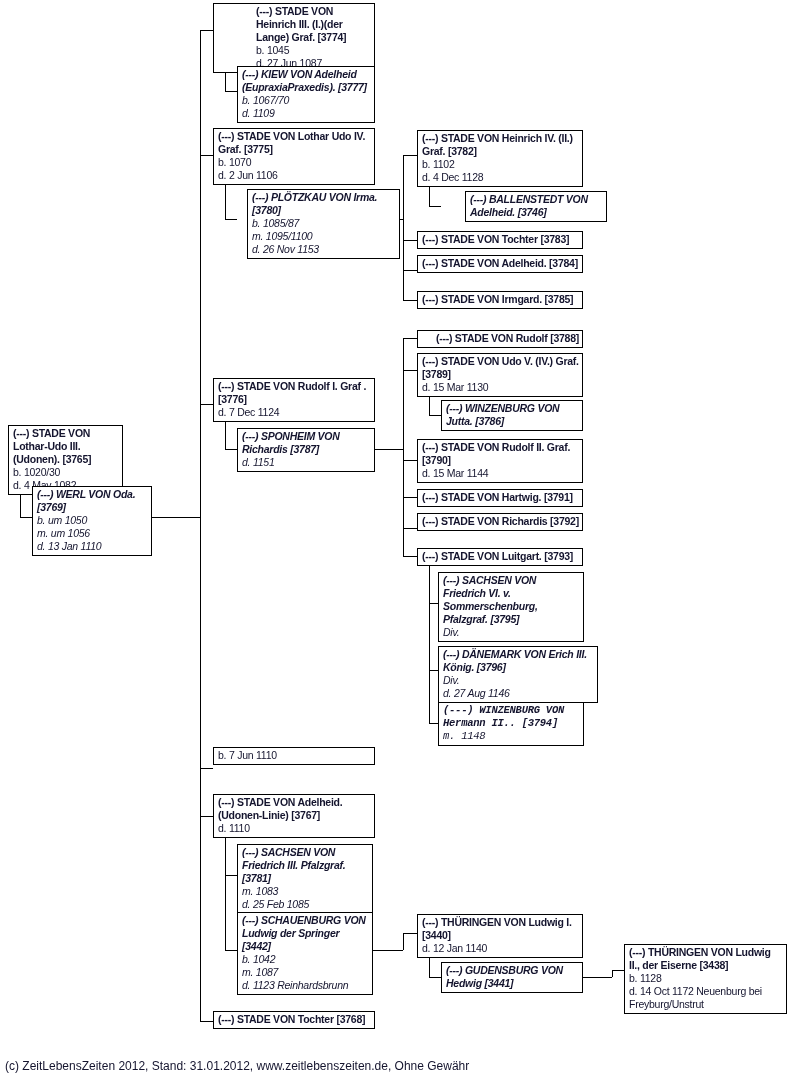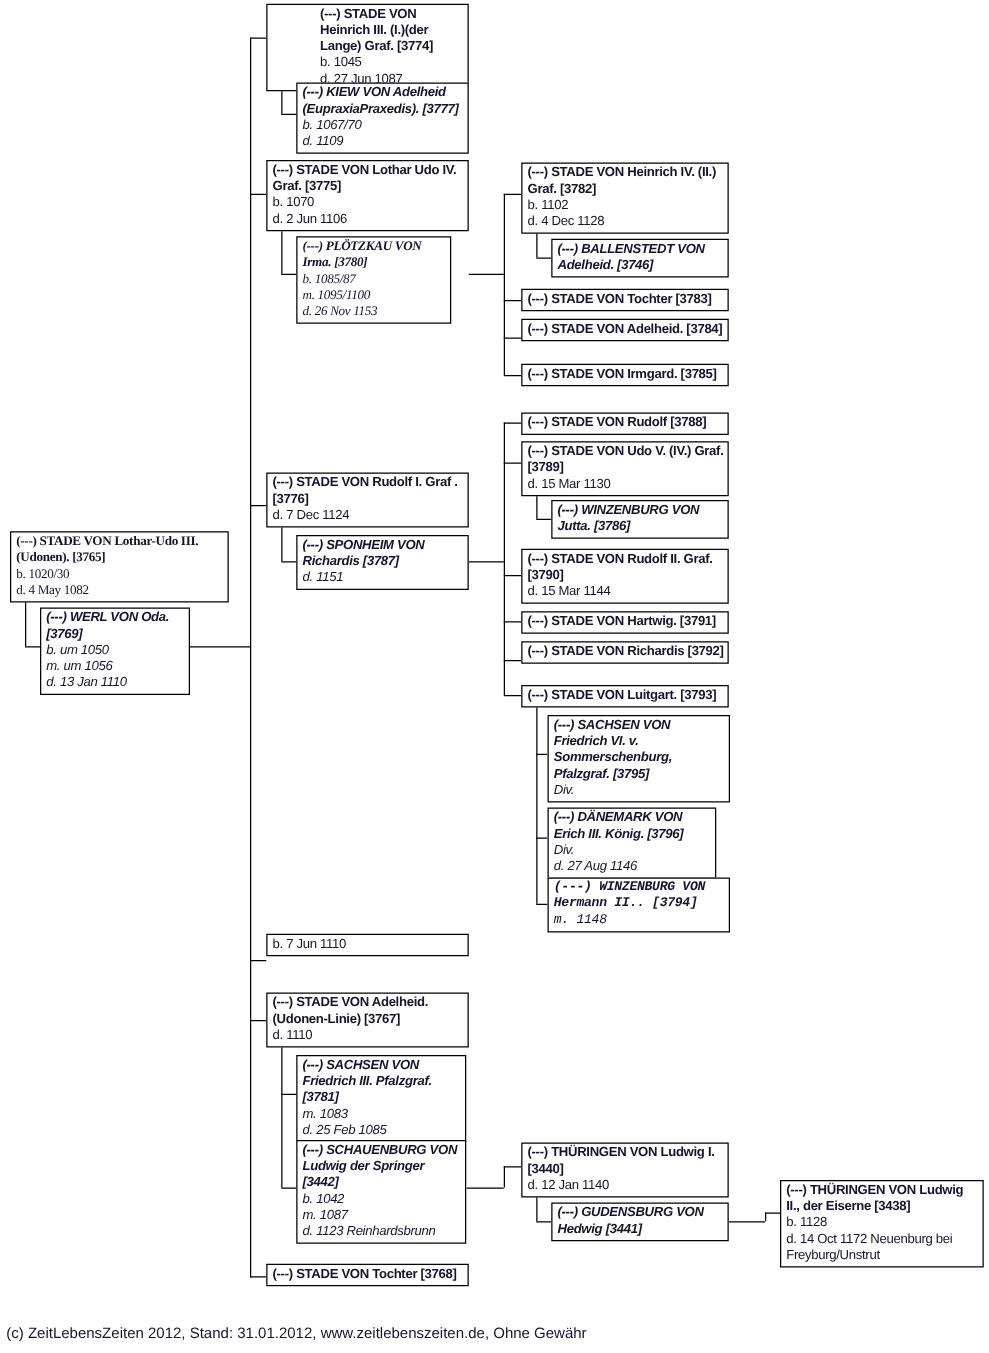--- a/index.html
+++ b/index.html
@@ -83,21 +83,21 @@
       <div class="conn" style="left: 373px; top: 950px; width: 30px; height: 1px;"></div>
       <div class="conn" style="left: 403px; top: 933px; width: 1px; height: 17px;"></div>
       <div class="conn" style="left: 403px; top: 933px; width: 14px; height: 1px;"></div>
       <div class="conn" style="left: 429px; top: 950px; width: 1px; height: 27px;"></div>
       <div class="conn" style="left: 429px; top: 977px; width: 12px; height: 1px;"></div>
       <div class="conn" style="left: 583px; top: 977px; width: 29px; height: 1px;"></div>
       <div class="conn" style="left: 612px; top: 970px; width: 1px; height: 7px;"></div>
       <div class="conn" style="left: 612px; top: 970px; width: 12px; height: 1px;"></div>
     </div>
   <div id="boxes">
-      <div class="pbox" style="left: 8px; top: 425px; width: 175px; font-family: Liberation Serif, serif;">
+      <div class="pbox" style="left: 8px; top: 425px; width: 115px;">
         <div class="title">(---) STADE VON Lothar-Udo III.(Udonen). [3765]</div>
         <div class="detail">b. 1020/30</div>
         <div class="detail">d. 4 May 1082</div>
       </div>
       <div class="pbox spouse" style="left: 32px; top: 486px; width: 120px;">
         <div class="title">(---) WERL VON Oda. [3769]</div>
         <div class="detail">b. um 1050</div>
         <div class="detail">m. um 1056</div>
         <div class="detail">d. 13 Jan 1110</div>
       </div>
@@ -109,52 +109,52 @@
       <div class="pbox spouse" style="left: 237px; top: 66px; width: 138px;">
         <div class="title">(---) KIEW VON Adelheid (EupraxiaPraxedis). [3777]</div>
         <div class="detail">b. 1067/70</div>
         <div class="detail">d. 1109</div>
       </div>
       <div class="pbox" style="left: 213px; top: 128px; width: 162px;">
         <div class="title">(---) STADE VON Lothar Udo IV. Graf. [3775]</div>
         <div class="detail">b. 1070</div>
         <div class="detail">d. 2 Jun 1106</div>
       </div>
-      <div class="pbox spouse" style="left: 237px; top: 189px; width: 124px; font-family: Liberation Serif, serif;">
+      <div class="pbox spouse" style="left: 247px; top: 189px; width: 153px;">
         <div class="title">(---) PLÖTZKAU VON Irma. [3780]</div>
         <div class="detail">b. 1085/87</div>
         <div class="detail">m. 1095/1100</div>
         <div class="detail">d. 26 Nov 1153</div>
       </div>
       <div class="pbox" style="left: 417px; top: 130px; width: 166px;">
         <div class="title">(---) STADE VON Heinrich IV. (II.) Graf. [3782]</div>
         <div class="detail">b. 1102</div>
         <div class="detail">d. 4 Dec 1128</div>
       </div>
-      <div class="pbox spouse" style="left: 441px; top: 191px; width: 142px;">
+      <div class="pbox spouse" style="left: 465px; top: 191px; width: 142px;">
         <div class="title">(---) BALLENSTEDT VON Adelheid. [3746]</div>
       </div>
       <div class="pbox" style="left: 417px; top: 231px; width: 166px;">
         <div class="title">(---) STADE VON Tochter [3783]</div>
       </div>
       <div class="pbox" style="left: 417px; top: 255px; width: 166px;">
         <div class="title">(---) STADE VON Adelheid. [3784]</div>
       </div>
       <div class="pbox" style="left: 417px; top: 291px; width: 166px;">
         <div class="title">(---) STADE VON Irmgard. [3785]</div>
       </div>
       <div class="pbox" style="left: 213px; top: 378px; width: 162px;">
         <div class="title">(---) STADE VON Rudolf I. Graf . [3776]</div>
         <div class="detail">d. 7 Dec 1124</div>
       </div>
       <div class="pbox spouse" style="left: 237px; top: 428px; width: 138px;">
         <div class="title">(---) SPONHEIM VON Richardis [3787]</div>
         <div class="detail">d. 1151</div>
       </div>
-      <div class="pbox" style="left: 417px; top: 330px; width: 166px;">
+      <div class="pbox" style="left: 417px; top: 330px; width: 166px; text-align: right;">
         <div class="title">(---) STADE VON Rudolf [3788]</div>
       </div>
       <div class="pbox" style="left: 417px; top: 353px; width: 166px;">
         <div class="title">(---) STADE VON Udo V. (IV.) Graf. [3789]</div>
         <div class="detail">d. 15 Mar 1130</div>
       </div>
       <div class="pbox spouse" style="left: 441px; top: 400px; width: 142px;">
         <div class="title">(---) WINZENBURG VON Jutta. [3786]</div>
       </div>
       <div class="pbox" style="left: 417px; top: 439px; width: 166px;">
@@ -167,21 +167,21 @@
       <div class="pbox" style="left: 417px; top: 513px; width: 166px;">
         <div class="title">(---) STADE VON Richardis [3792]</div>
       </div>
       <div class="pbox" style="left: 417px; top: 548px; width: 166px;">
         <div class="title">(---) STADE VON Luitgart. [3793]</div>
       </div>
       <div class="pbox spouse" style="left: 438px; top: 572px; width: 146px;">
         <div class="title">(---) SACHSEN VON Friedrich VI. v. Sommerschenburg, Pfalzgraf. [3795]</div>
         <div class="detail">Div.</div>
       </div>
-      <div class="pbox spouse" style="left: 438px; top: 646px; width: 135px;">
+      <div class="pbox spouse" style="left: 438px; top: 646px; width: 160px;">
         <div class="title">(---) DÄNEMARK VON Erich III. König. [3796]</div>
         <div class="detail">Div.</div>
         <div class="detail">d. 27 Aug 1146</div>
       </div>
       <div class="pbox spouse" style="left: 438px; top: 702px; width: 146px; font-family: Liberation Mono, monospace;">
         <div class="title">(---) WINZENBURG VON Hermann II.. [3794]</div>
         <div class="detail">m. 1148</div>
       </div>
       <div class="pbox" style="left: 213px; top: 747px; width: 162px;">
         <div class="detail">b. 7 Jun 1110</div>

